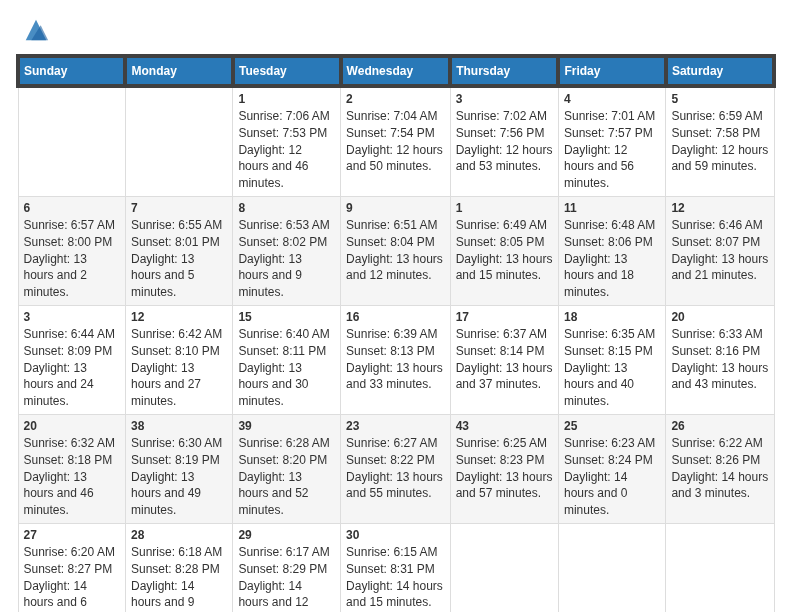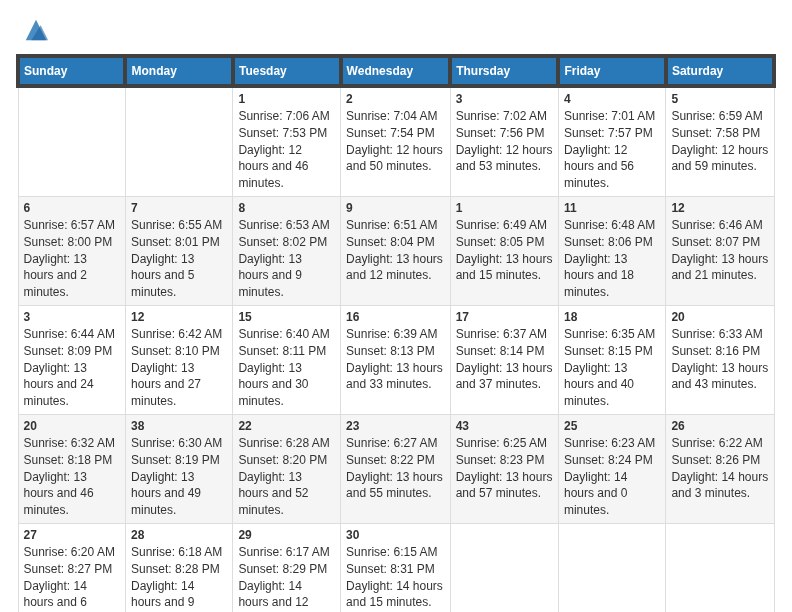--- a/index.html
+++ b/index.html
@@ -228,21 +228,21 @@
         <tr>
           <td>
             <span class="day-number">20</span>
             <div class="day-detail">Sunrise: 6:32 AM<br>Sunset: 8:18 PM<br>Daylight: 13 hours and 46 minutes.</div>
           </td>
           <td>
             <span class="day-number">38</span>
             <div class="day-detail">Sunrise: 6:30 AM<br>Sunset: 8:19 PM<br>Daylight: 13 hours and 49 minutes.</div>
           </td>
           <td>
-            <span class="day-number">22</span>
+            <span class="day-number">39</span>
             <div class="day-detail">Sunrise: 6:28 AM<br>Sunset: 8:20 PM<br>Daylight: 13 hours and 52 minutes.</div>
           </td>
           <td>
             <span class="day-number">23</span>
             <div class="day-detail">Sunrise: 6:27 AM<br>Sunset: 8:22 PM<br>Daylight: 13 hours and 55 minutes.</div>
           </td>
           <td>
             <span class="day-number">43</span>
             <div class="day-detail">Sunrise: 6:25 AM<br>Sunset: 8:23 PM<br>Daylight: 13 hours and 57 minutes.</div>
           </td>

